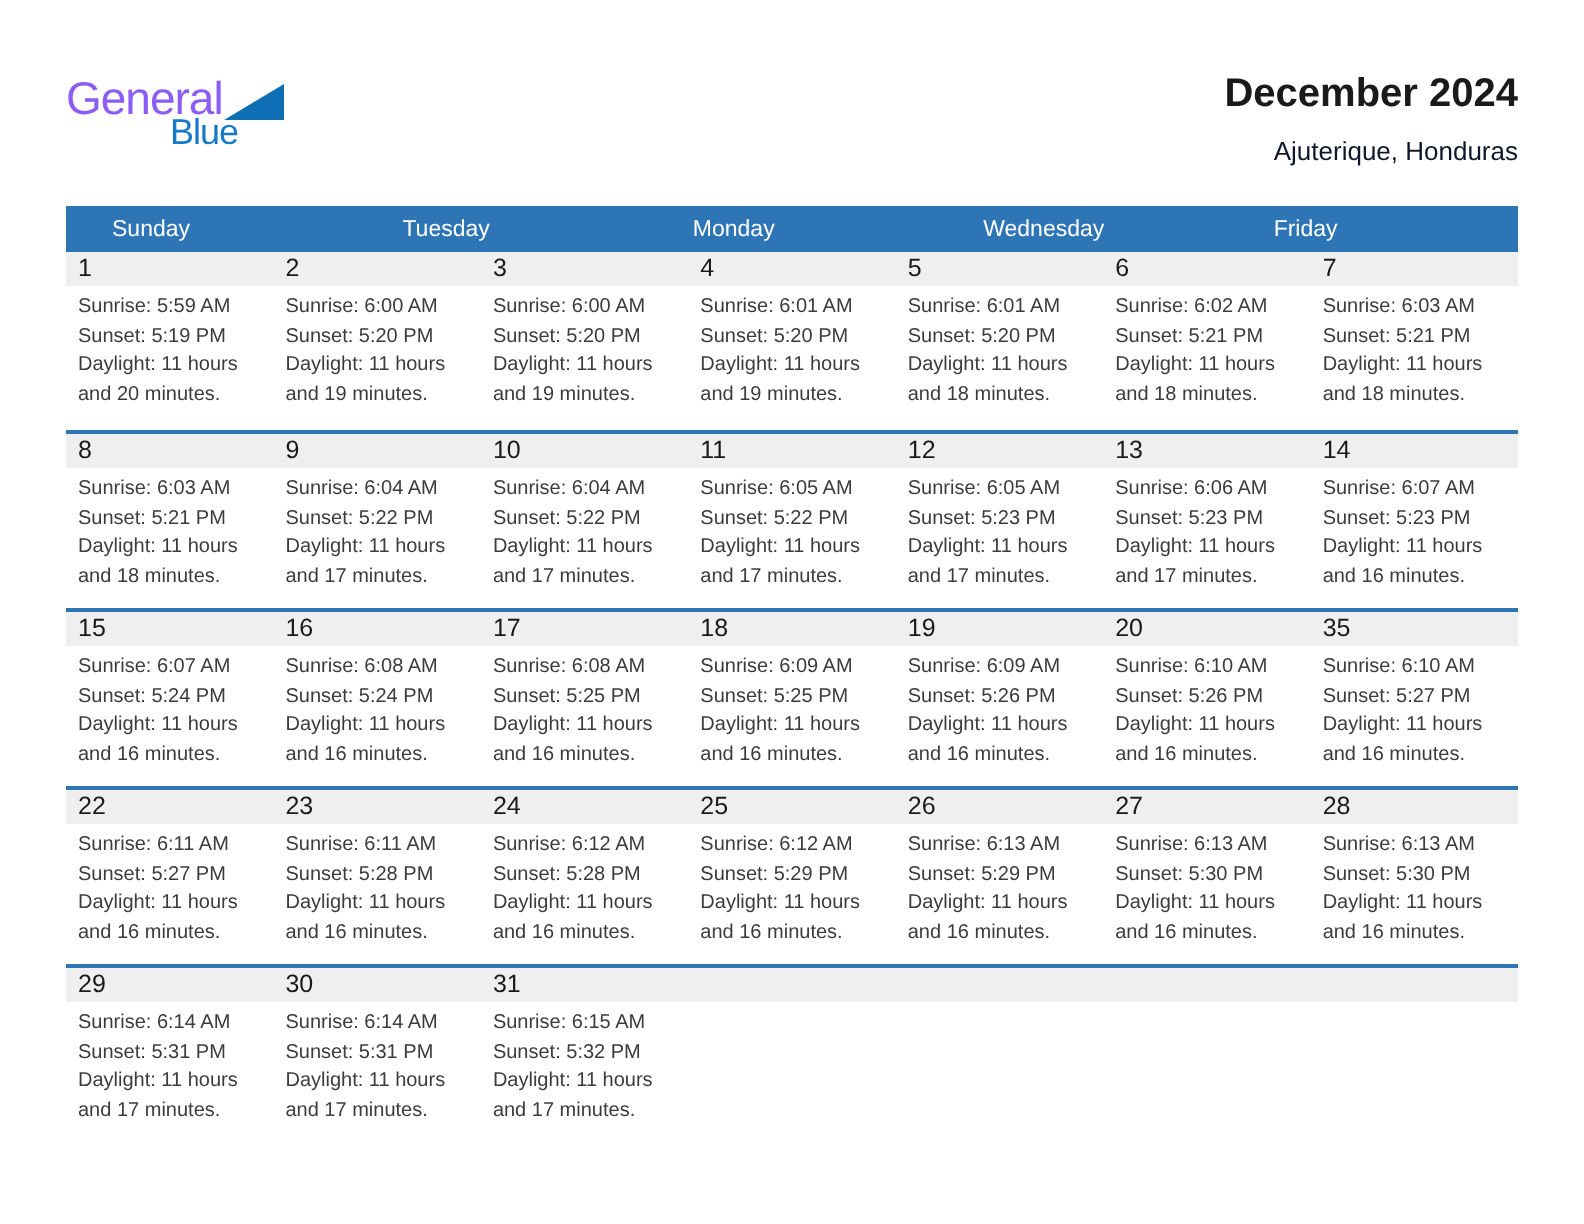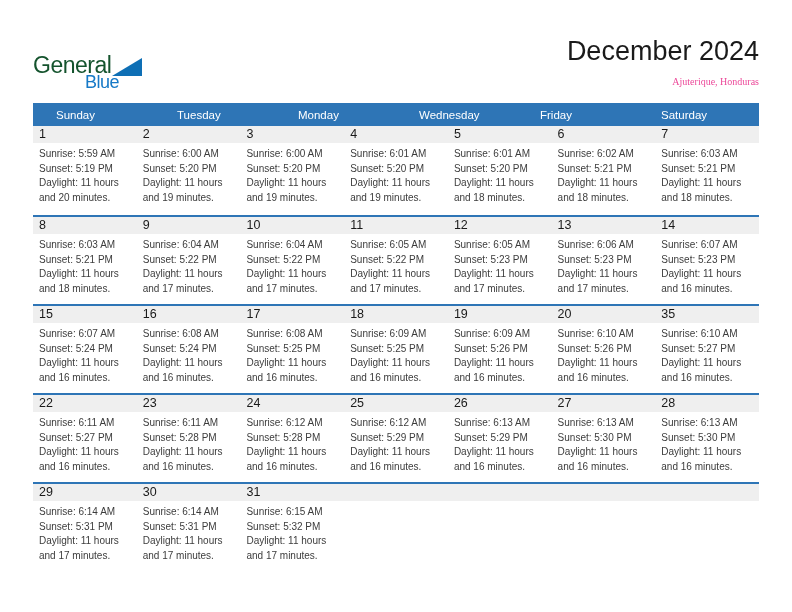--- a/index.html
+++ b/index.html
@@ -15,32 +15,32 @@
   body{
     background:#FFFFFF;
     font-family:"Liberation Sans","DejaVu Sans",sans-serif;
     position:relative;
     overflow:hidden;
   }
 
   
   .logo{position:absolute;left:33px;top:38px;line-height:1;}
   .logo-line1{display:flex;align-items:flex-end;}
-  .logo-general{font-size:23px;color:#14532d;letter-spacing:-0.5px;margin-top:16px;}
+  .logo-general{font-size:23px;color:#8b5cf6;letter-spacing:-0.5px;}
   .logo-triangle{
     display:inline-block;width:0;height:0;margin-left:1px;margin-bottom:1px;
     border-left:30px solid transparent;
     border-bottom:18px solid var(--tri-blue);
   }
   .logo-blue{font-size:18px;color:var(--logo-blue);margin-left:52px;margin-top:-4px;letter-spacing:-0.5px;}
 
   
   .titleblock{position:absolute;right:33px;top:36px;text-align:right;}
-  .month-title{font-size:27px;color:var(--text-dark);font-weight:400;}
-  .location{font-size:10px;color:#ec4899;margin-top:9px;font-weight:400;font-family:Liberation Serif, serif;}
+  .month-title{font-size:20px;color:var(--text-dark);font-weight:700;}
+  .location{font-size:13px;color:#0f172a;margin-top:9px;font-weight:400;}
 
   
   .calendar{position:absolute;left:33px;top:103px;width:726px;}
   .weekday-row{display:flex;height:23px;background:var(--blue);}
   .wd{flex:1;display:flex;align-items:center;padding-left:8px;color:#FFFFFF;font-size:11.5px;margin-left:15px;}
   .week{display:flex;height:89px;background:#FFFFFF;}
   .week + .week{border-top:2px solid var(--blue);}
   .day{flex:1;display:flex;flex-direction:column;}
   .num{height:17px;background:var(--band);font-size:12.5px;color:var(--text-dark);padding:2px 0 0 6px;line-height:1.1;}
   .details{padding:4px 2px 0 6px;font-size:10px;line-height:14.6px;color:var(--text-detail);}
@@ -62,21 +62,20 @@
   <div class="location">Ajuterique, Honduras</div>
 </div>
 
 <div class="calendar">
   <div class="weekday-row">
     <div class="wd">Sunday</div>
     <div class="wd">Tuesday</div>
     <div class="wd">Monday</div>
     <div class="wd">Wednesday</div>
     <div class="wd">Friday</div>
-    <div class="wd">Saturday</div>
   </div>
   <div id="weeks">
       <div class="week">
         <div class="day">
           <div class="num">1</div>
           <div class="details">
             <div>Sunrise: 5:59 AM</div>
             <div>Sunset: 5:19 PM</div>
             <div>Daylight: 11 hours</div>
             <div>and 20 minutes.</div>

